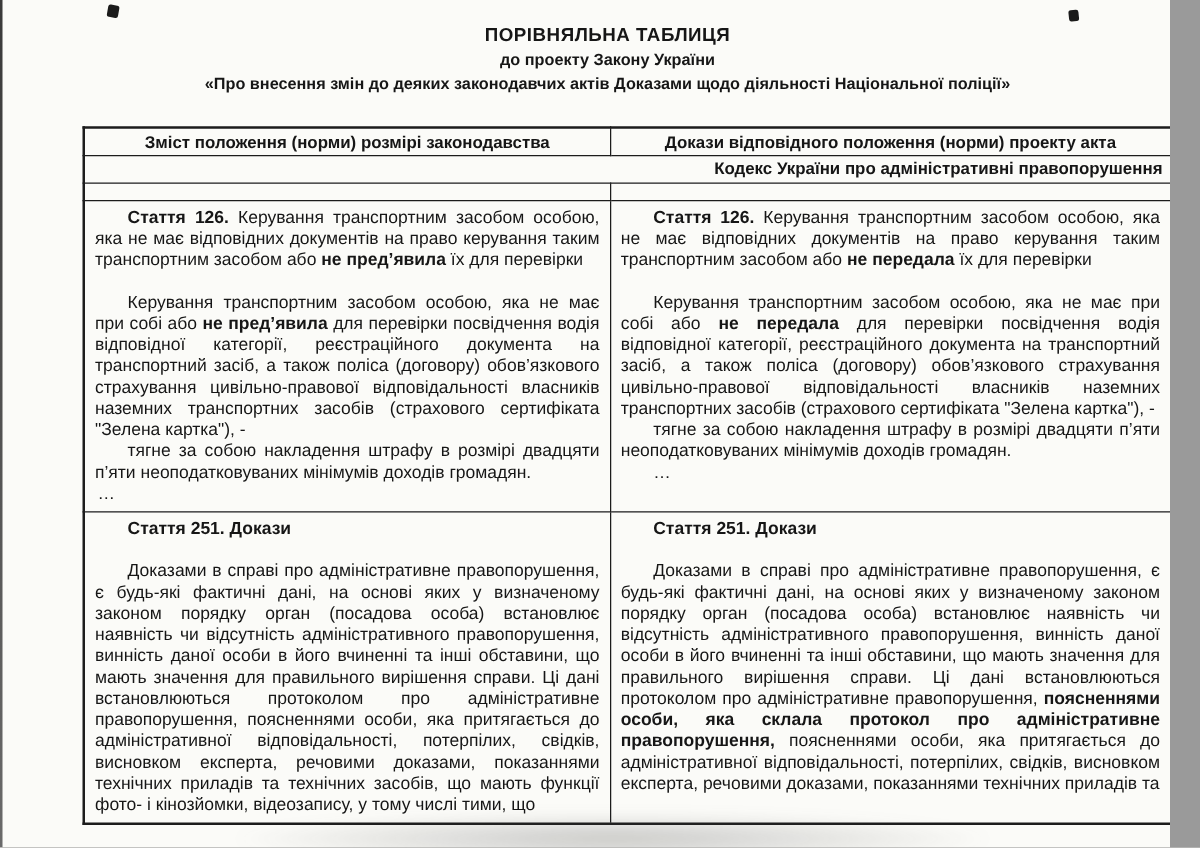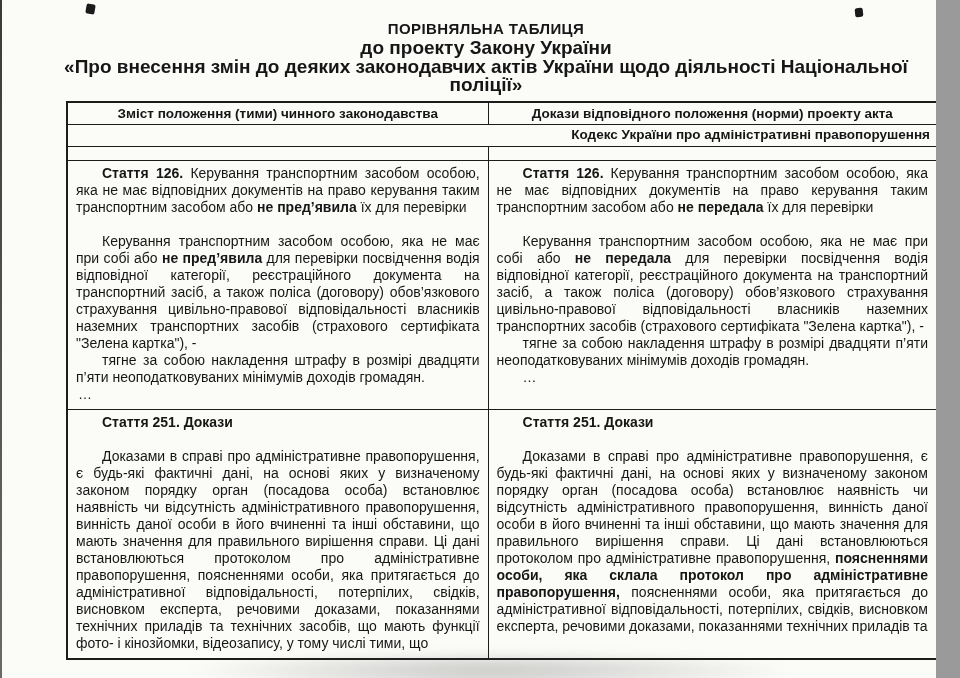--- a/index.html
+++ b/index.html
@@ -15,21 +15,21 @@
   }
   .scan-edge {
     position:absolute; left:0; top:0; width:2px; height:100%;
     background:linear-gradient(#3a3a3a, #6a6a6a);
   }
   .speck { position:absolute; background:#1b1b1b; border-radius:2px; }
   .speck-a { left:86px; top:4px; width:9px; height:10px; transform:rotate(10deg); }
   .speck-b { left:855px; top:8px; width:8px; height:9px; transform:rotate(-6deg); }
   .titles { padding-top:20px; text-align:center; line-height:18px; }
   .doc-title { font-weight:bold; font-size:15px; letter-spacing:.4px; }
-  .doc-sub   { font-weight:bold; font-size:19px; margin-top:1px; }
+  .doc-sub   { font-weight:bold; font-size:13px; margin-top:1px; }
   table.cmp {
     position:absolute; left:66px; top:101px;
     width:872px;
     border-collapse:collapse;
     border:2px solid #1c1c1c;
     table-layout:fixed;
   }
   table.cmp th, table.cmp td {
     border:1px solid #1c1c1c;
     vertical-align:top;
@@ -64,31 +64,31 @@
 <body>
 
 <div class="page">
   <div class="scan-edge"></div>
   <div class="speck speck-a"></div>
   <div class="speck speck-b"></div>
 
   <div class="titles">
     <div class="doc-title">ПОРІВНЯЛЬНА ТАБЛИЦЯ</div>
     <div class="doc-sub">до проекту Закону України</div>
-    <div class="doc-sub">«Про внесення змін до деяких законодавчих актів України щодо діяльності Національної поліції»</div>
+    <div class="doc-sub">«Про внесення змін до деяких законодавчих актів Доказами щодо діяльності Національної поліції»</div>
   </div>
 
   <table class="cmp">
     <colgroup>
       <col class="c-left">
       <col class="c-right">
     </colgroup>
     <tbody>
       <tr class="head-row">
-        <th>Зміст положення (тими) чинного законодавства</th>
+        <th>Зміст положення (норми) розмірі законодавства</th>
         <th>Докази відповідного положення (норми) проекту акта</th>
       </tr>
       <tr class="section-row">
         <td colspan="2">Кодекс України про адміністративні правопорушення</td>
       </tr>
       <tr class="spacer-row">
         <td></td>
         <td></td>
       </tr>
       <tr class="content-row">

